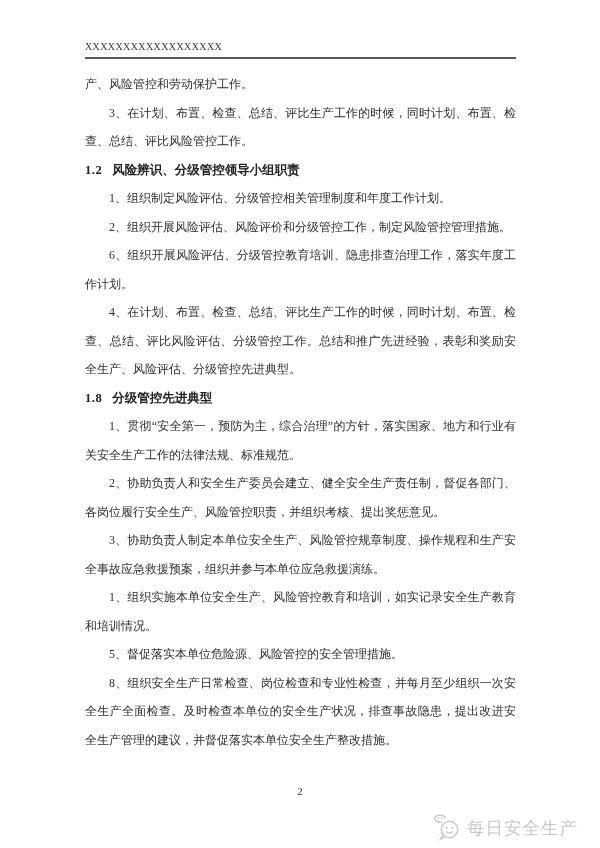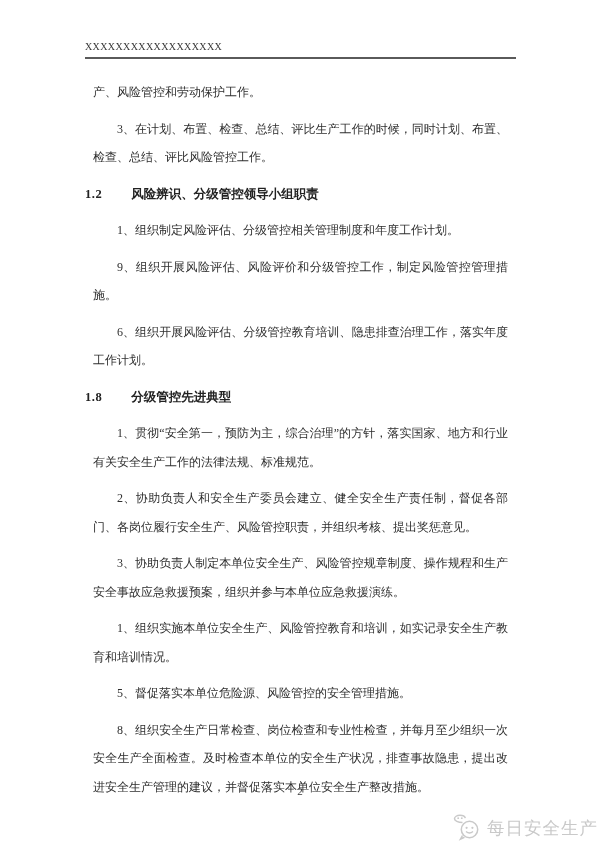--- a/index.html
+++ b/index.html
@@ -33,49 +33,49 @@
   .content {
     position: absolute;
     top: 70px;
     left: 85px;
     width: 431px;
     font-size: 12px;
     line-height: 28.5px;
     text-align: justify;
   }
   .para {
-    margin: 8px;
+    margin: 0;
     word-break: break-all;
   }
   .para.indent {
     text-indent: 2em;
   }
   .heading {
     margin: 0;
     font-size: 12.5px;
     font-weight: bold;
     line-height: 28.5px;
     color: #222222;
   }
   .heading .num {
-    margin-right: 29px;
+    margin-right: 10px;
     letter-spacing: 0.5px;
   }
   .page-number {
     position: absolute;
     top: 785px;
     left: 0;
     width: 100%;
     text-align: center;
     font-size: 11px;
     color: #3a3a3a;
   }
   .watermark {
     position: absolute;
-    right: 2px;
+    right: 22px;
     bottom: 7px;
     display: flex;
     align-items: center;
     gap: 5px;
     color: #c9c9c9;
     font-family: "Liberation Sans", sans-serif;
     font-size: 17.5px;
     letter-spacing: 1px;
     user-select: none;
     justify-content: space-between;
@@ -92,22 +92,23 @@
 
   <div class="header">
     <span class="header-text">XXXXXXXXXXXXXXXXXX</span>
   </div>
 
   <main class="content">
       <p class="para">产、风险管控和劳动保护工作。</p>
       <p class="para indent">3、在计划、布置、检查、总结、评比生产工作的时候，同时计划、布置、检查、总结、评比风险管控工作。</p>
       <h2 class="heading"><span class="num">1.2</span><span>风险辨识、分级管控领导小组职责</span></h2>
       <p class="para indent">1、组织制定风险评估、分级管控相关管理制度和年度工作计划。</p>
-      <p class="para indent">9、组织开展风险评估、风险评价和分级管控工作，制定风险管控管理措施。</p>
+      <p class="para indent">2、组织开展风险评估、风险评价和分级管控工作，制定风险管控管理措施。</p>
       <p class="para indent">6、组织开展风险评估、分级管控教育培训、隐患排查治理工作，落实年度工作计划。</p>
+      <p class="para indent">4、在计划、布置、检查、总结、评比生产工作的时候，同时计划、布置、检查、总结、评比风险评估、分级管控工作。总结和推广先进经验，表彰和奖励安全生产、风险评估、分级管控先进典型。</p>
       <h2 class="heading"><span class="num">1.8</span><span>分级管控先进典型</span></h2>
       <p class="para indent">1、贯彻“安全第一，预防为主，综合治理”的方针，落实国家、地方和行业有关安全生产工作的法律法规、标准规范。</p>
       <p class="para indent">2、协助负责人和安全生产委员会建立、健全安全生产责任制，督促各部门、各岗位履行安全生产、风险管控职责，并组织考核、提出奖惩意见。</p>
       <p class="para indent">3、协助负责人制定本单位安全生产、风险管控规章制度、操作规程和生产安全事故应急救援预案，组织并参与本单位应急救援演练。</p>
       <p class="para indent">1、组织实施本单位安全生产、风险管控教育和培训，如实记录安全生产教育和培训情况。</p>
       <p class="para indent">5、督促落实本单位危险源、风险管控的安全管理措施。</p>
       <p class="para indent">8、组织安全生产日常检查、岗位检查和专业性检查，并每月至少组织一次安全生产全面检查。及时检查本单位的安全生产状况，排查事故隐患，提出改进安全生产管理的建议，并督促落实本单位安全生产整改措施。</p>
     </main>
 
   <div class="page-number">2</div>

